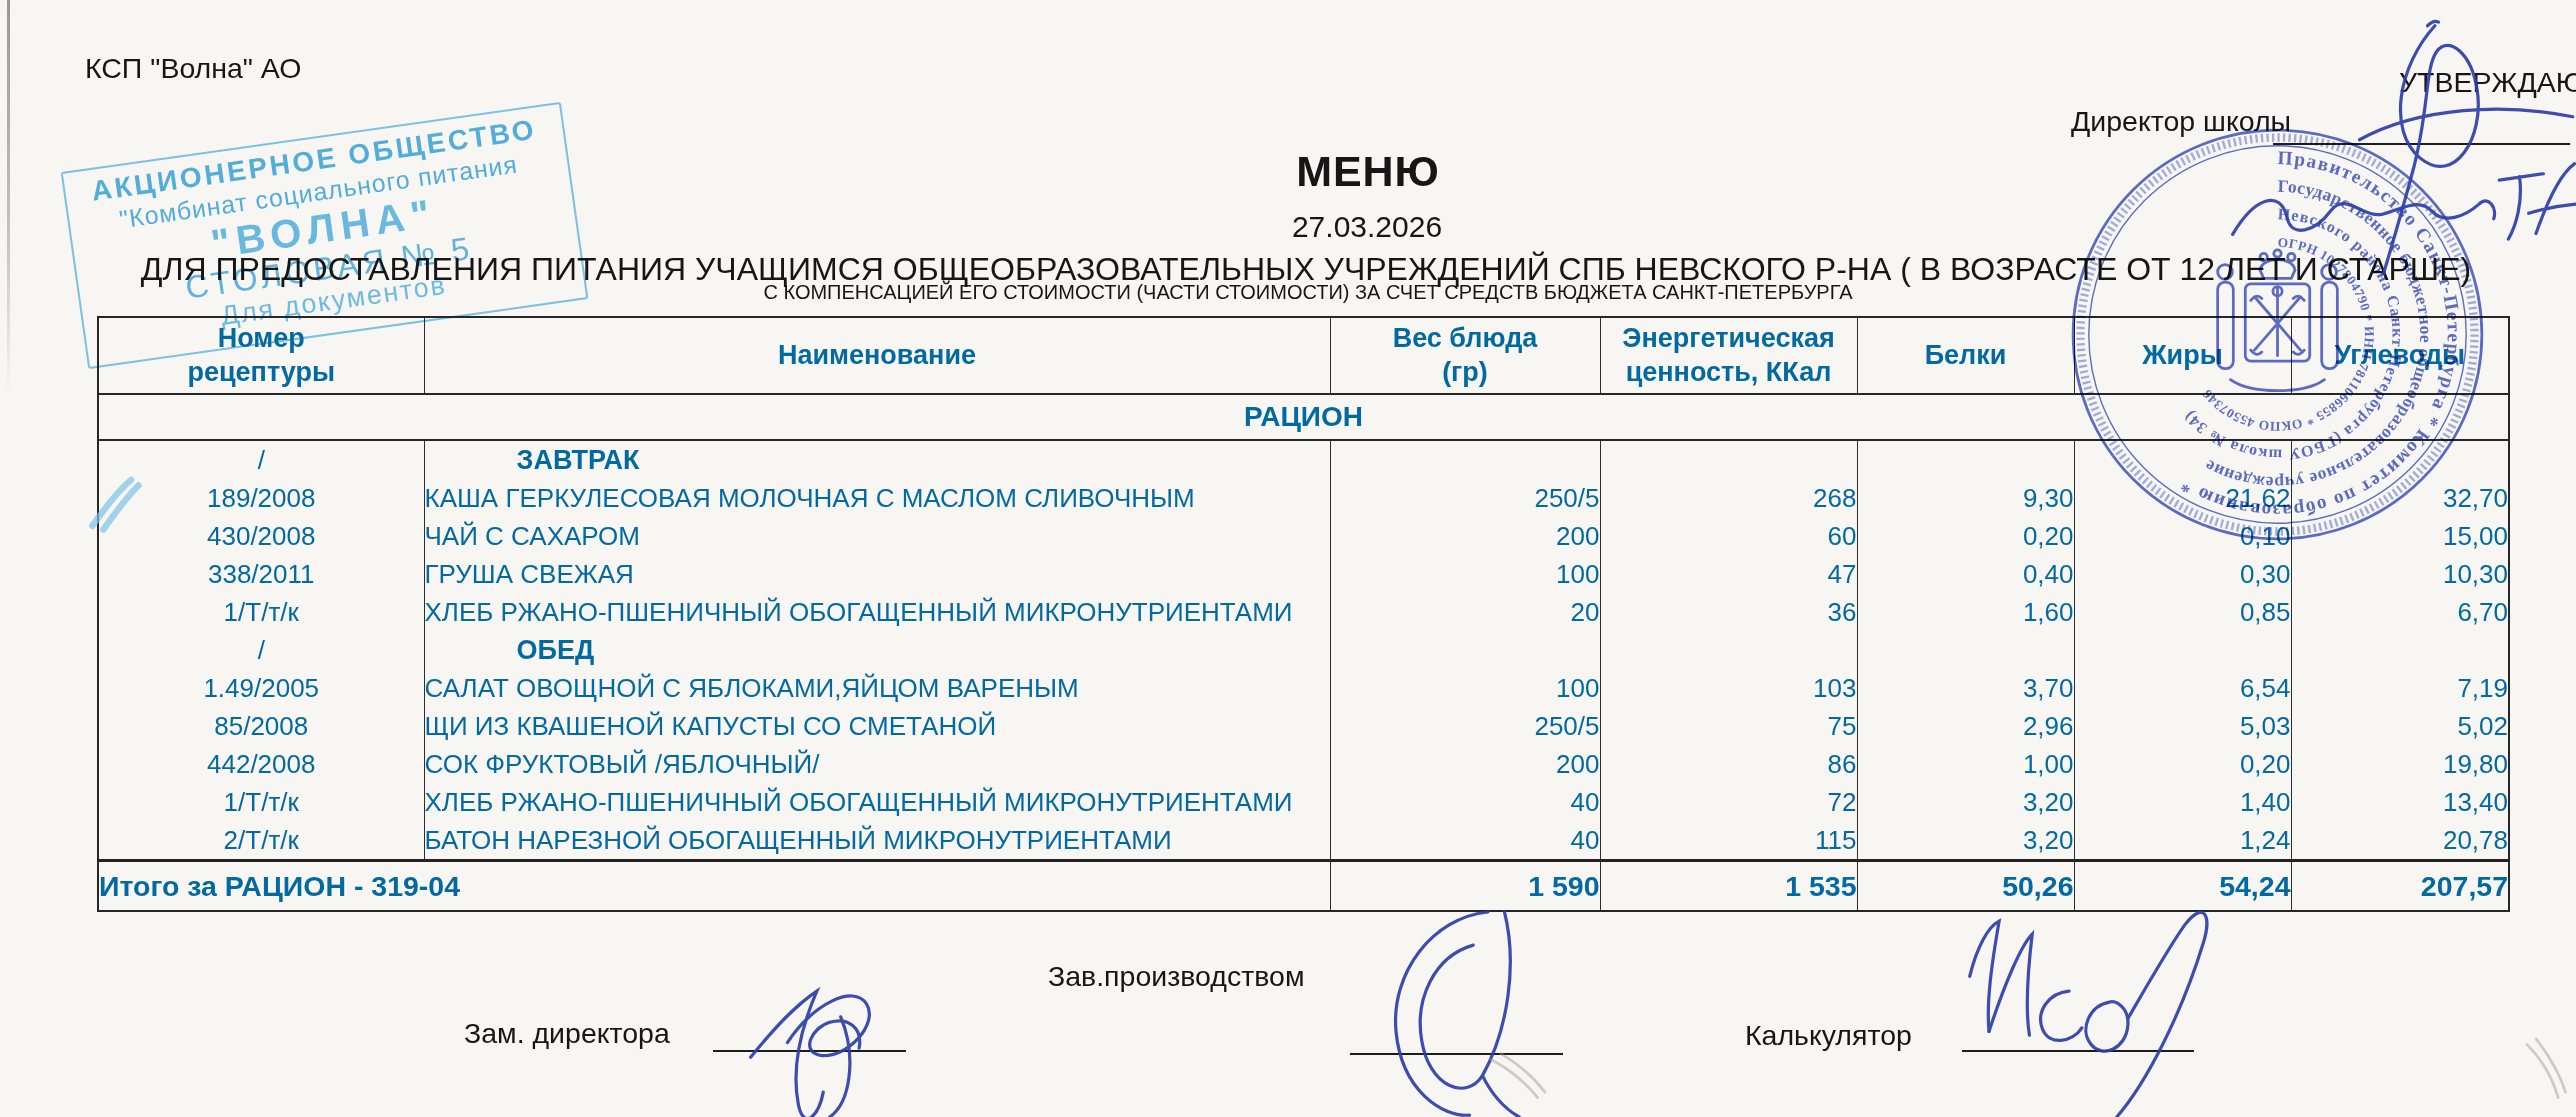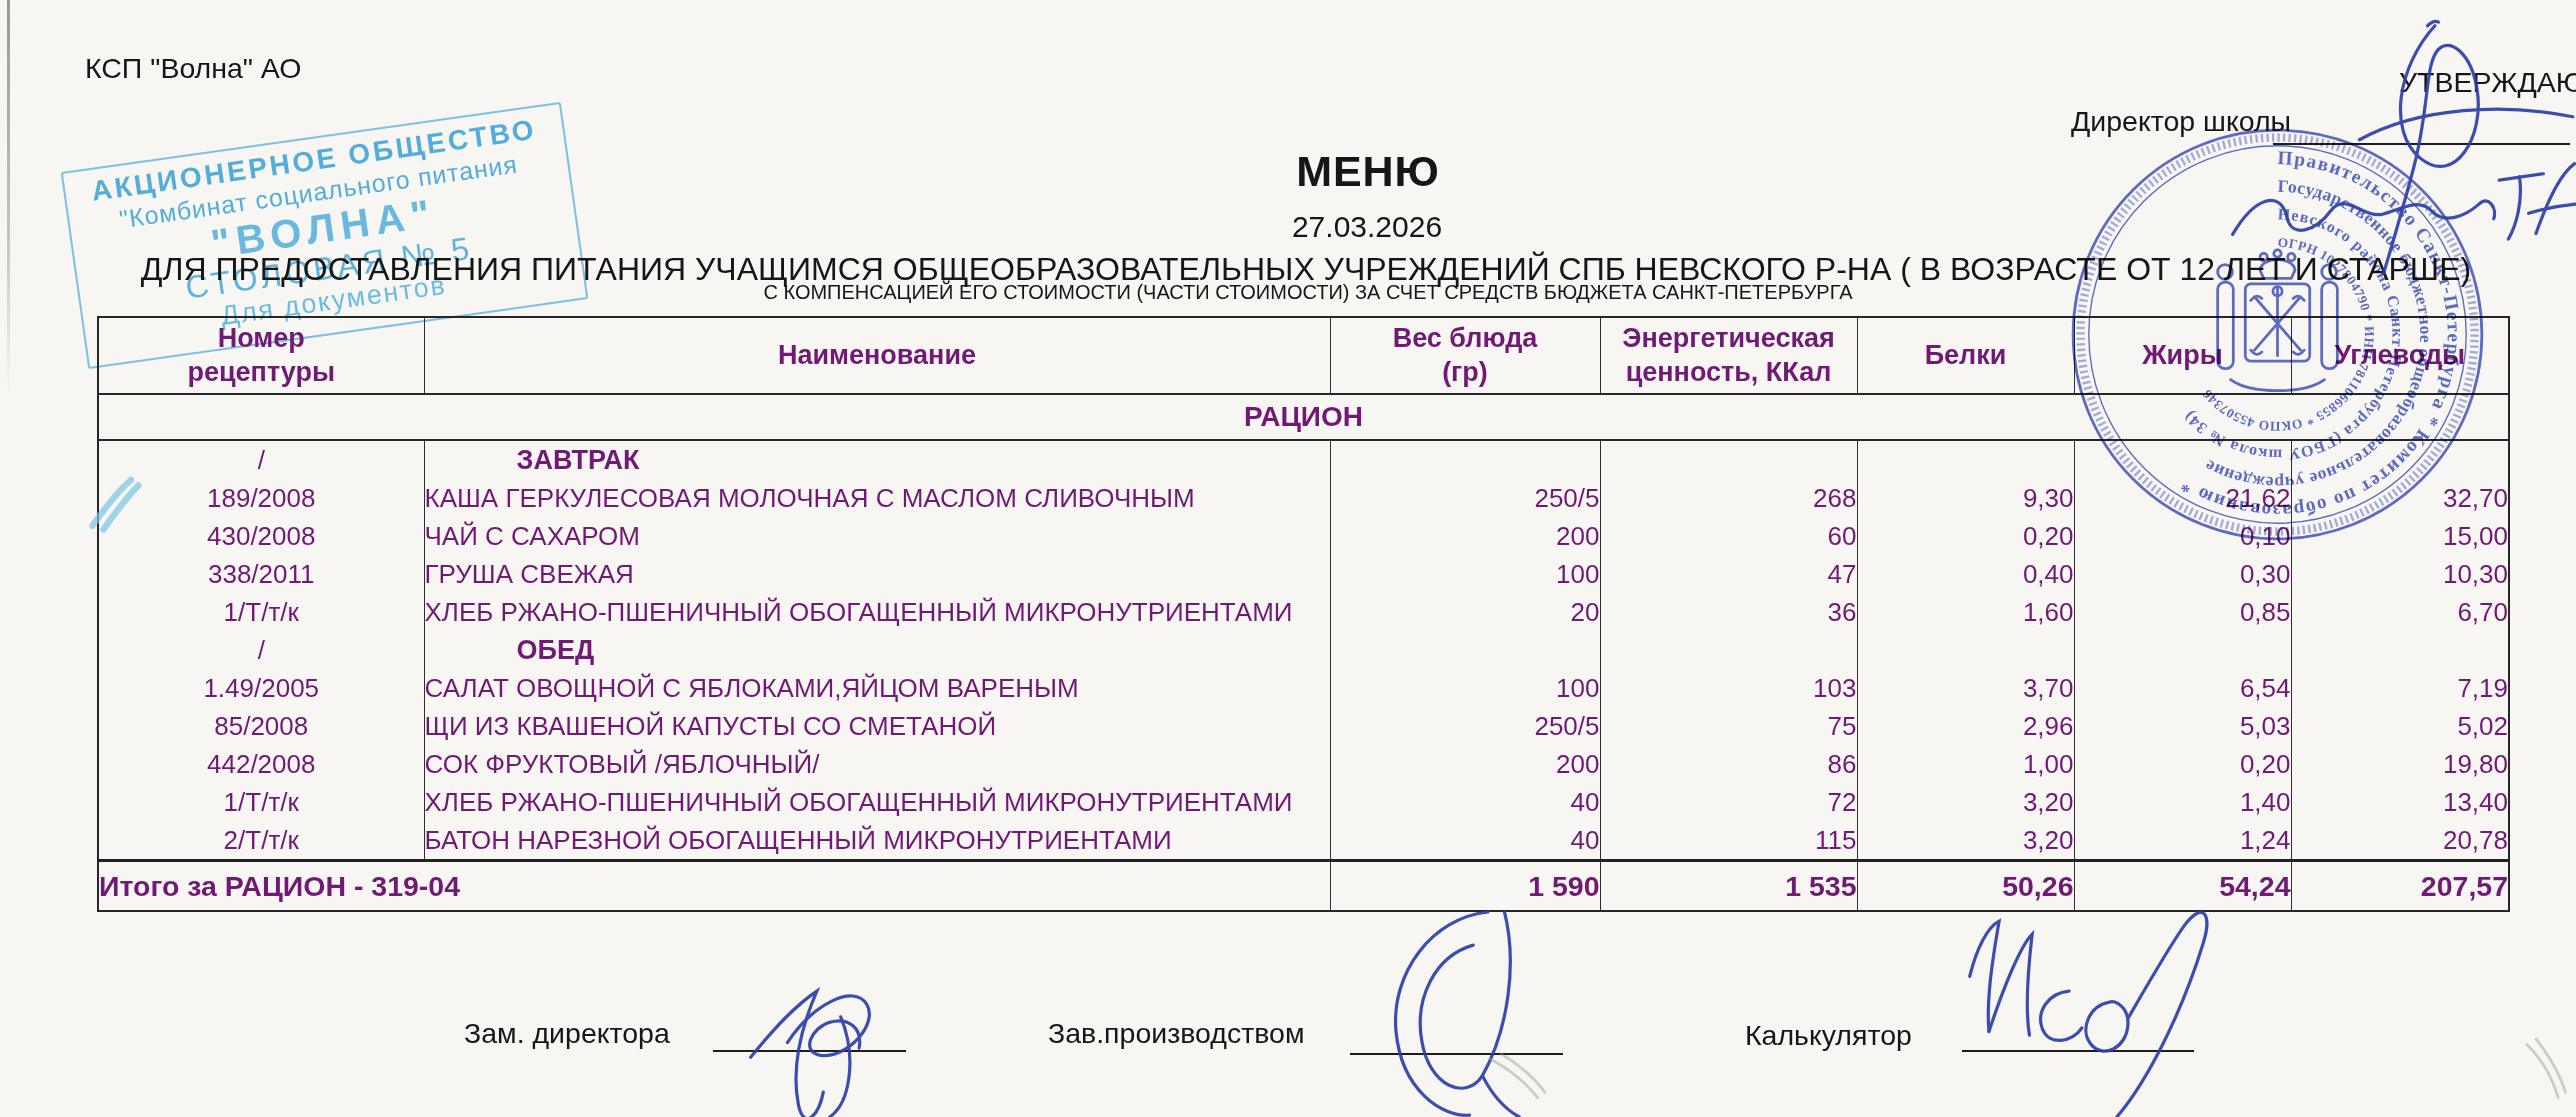--- a/index.html
+++ b/index.html
@@ -34,21 +34,21 @@
     color:#46a7da;text-align:center;opacity:.92;padding-top:5.5px;}
   .corner-stamp .cs1{font-size:28px;font-weight:700;letter-spacing:2.8px;}
   .corner-stamp .cs2{font-size:25px;letter-spacing:0.9px;margin-top:1.8px;}
   .corner-stamp .cs3{font-size:40px;font-weight:700;letter-spacing:6.4px;color:#5db3de;margin-top:0px;}
   .corner-stamp .cs4{font-size:32px;letter-spacing:3.7px;color:#55aedc;margin-top:-1.8px;}
   .corner-stamp .cs5{font-size:27px;letter-spacing:1.8px;color:#62b6e0;margin-top:-0.9px;}
 
   
   table.menu{position:absolute;left:97px;top:316px;width:2411px;z-index:10;
     border-collapse:collapse;table-layout:fixed;background:transparent;
-    border:2.8px solid #262626;font-size:26px;color:#701a75;}
+    border:2.8px solid #262626;font-size:26px;color:#0369a1;}
   table.menu td,table.menu th{border-left:1.8px solid #2e2e2e;border-right:1.8px solid #2e2e2e;
     padding:0;overflow:hidden;white-space:nowrap;}
   table.menu th{height:75px;font-size:27px;font-weight:700;text-align:center;
     vertical-align:middle;border-bottom:2.8px solid #262626;}
   th .hwrap{display:inline-block;white-space:normal;line-height:1.25;}
   th .w-recipe{max-width:166px;}
   th .w-weight{max-width:152px;}
   th .w-energy{max-width:244px;}
   tr.section td{height:44px;border-left:none;border-right:none;
     border-bottom:2.8px solid #262626;text-align:center;font-weight:700;font-size:28px;}
@@ -224,21 +224,21 @@
       <td class="num">1 535</td>
       <td class="num">50,26</td>
       <td class="num">54,24</td>
       <td class="num">207,57</td>
     </tr>
   </tbody>
     </table>
 
   <div class="f-label" style="left:464px;top:1017px">Зам. директора</div>
   <div class="sig-line" style="left:713px;top:1050px;width:193px"></div>
-  <div class="f-label" style="left:1048px;top:1017px">Зав.производством</div>
+  <div class="f-label" style="left:1048px;top:960px">Зав.производством</div>
   <div class="sig-line" style="left:1350px;top:1053px;width:213px"></div>
   <div class="f-label" style="left:1745px;top:1019px">Калькулятор</div>
   <div class="sig-line" style="left:1962px;top:1050px;width:232px"></div>
 
   <svg class="round-stamp" width="429" height="429" viewBox="0 0 466 466">
     <g stroke="#3b4fbe" fill="none">
       <circle cx="233" cy="233" r="222" stroke-width="3"></circle>
       <circle cx="233" cy="233" r="214" stroke-width="9" stroke-dasharray="2.5,3.5" opacity="0.55"></circle>
       <circle cx="233" cy="233" r="205" stroke-width="1.5"></circle>
     </g>

